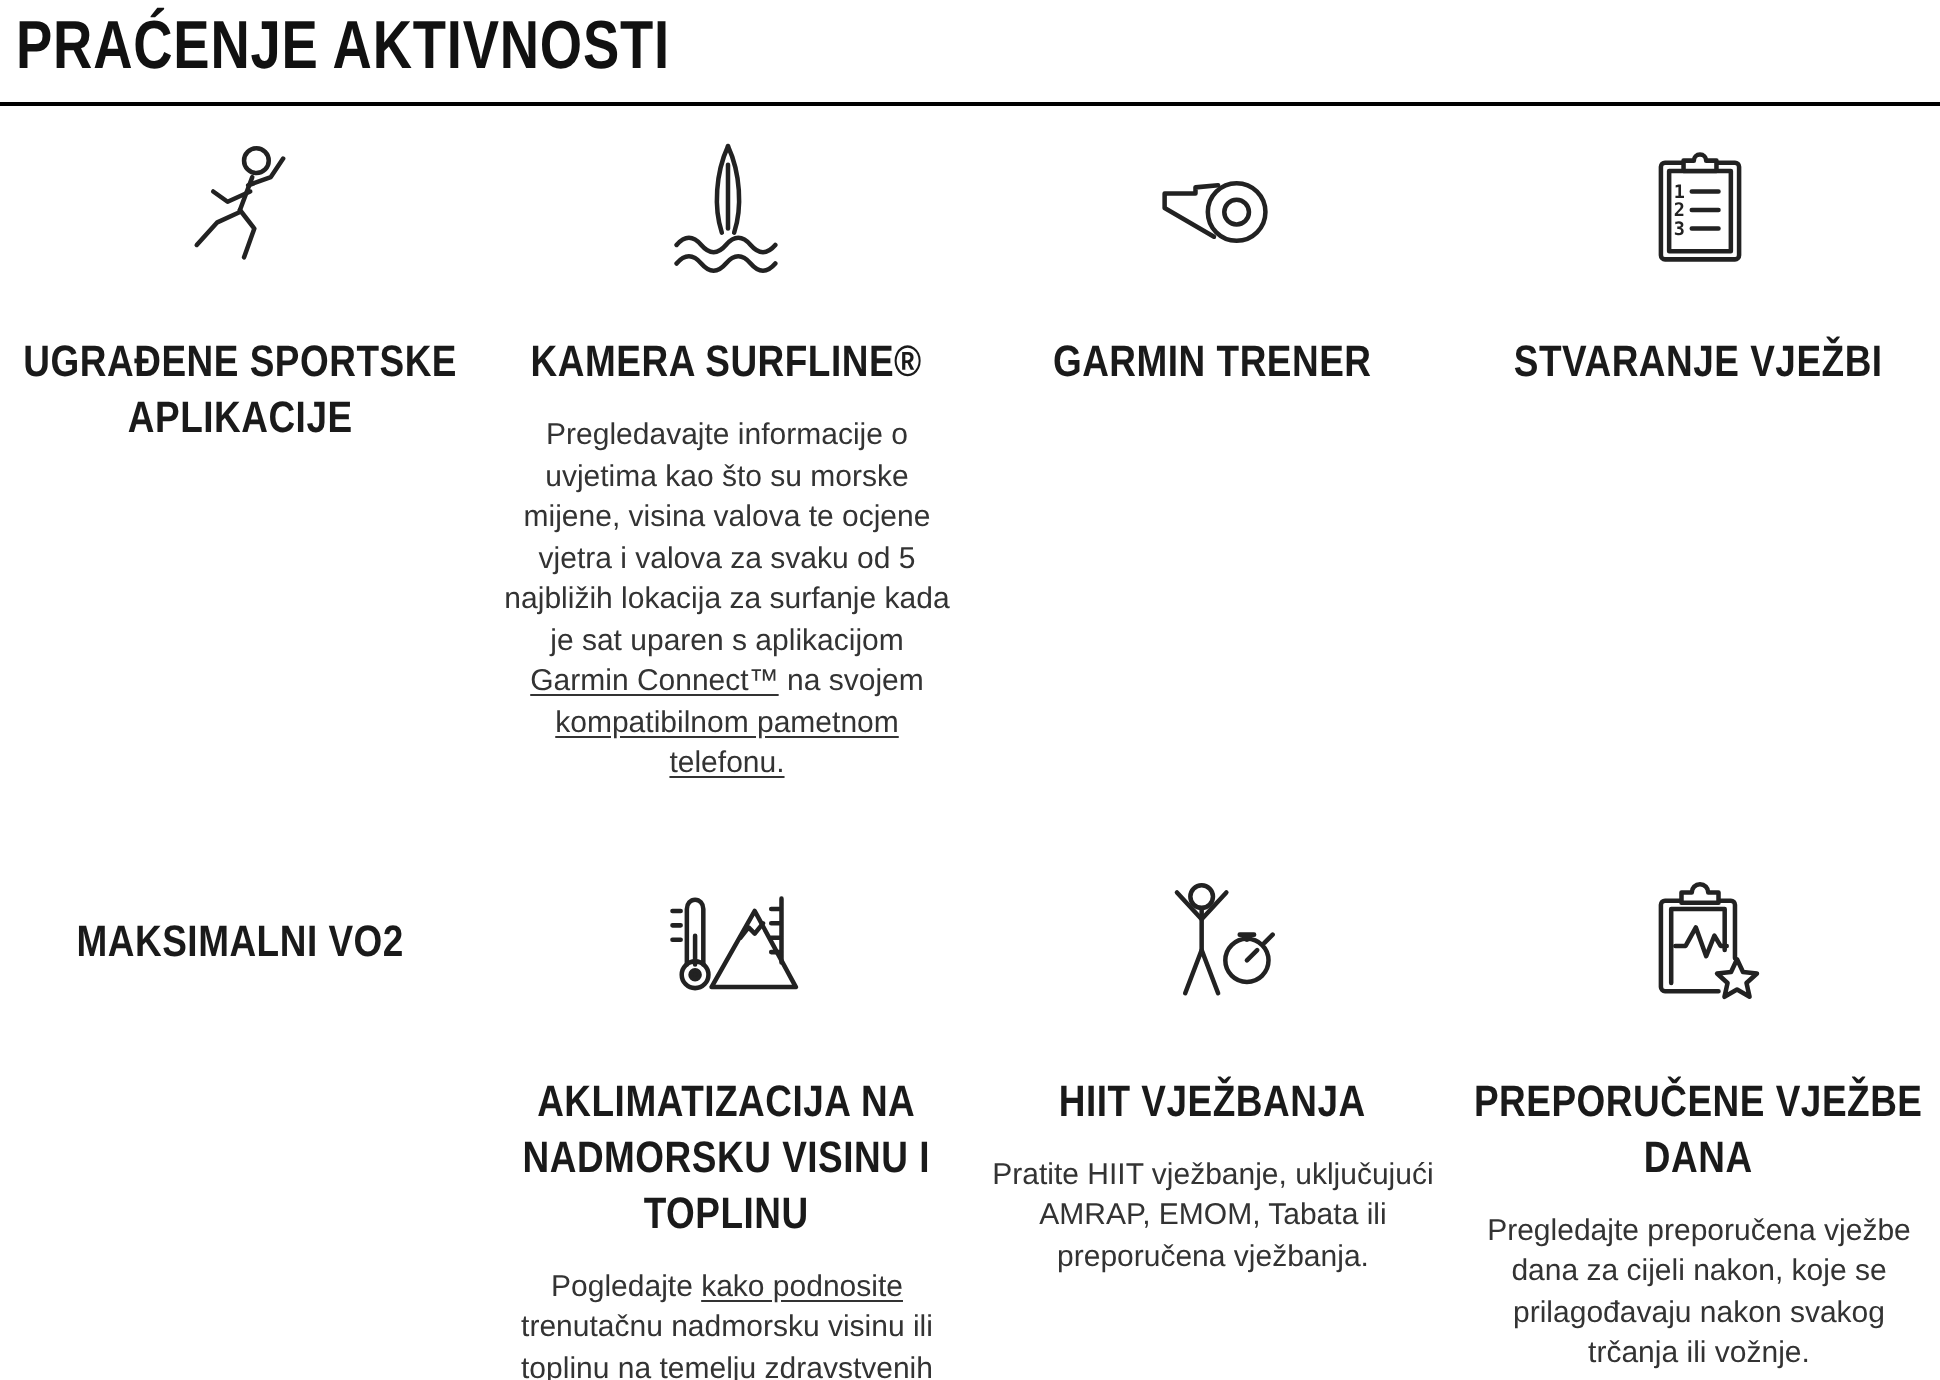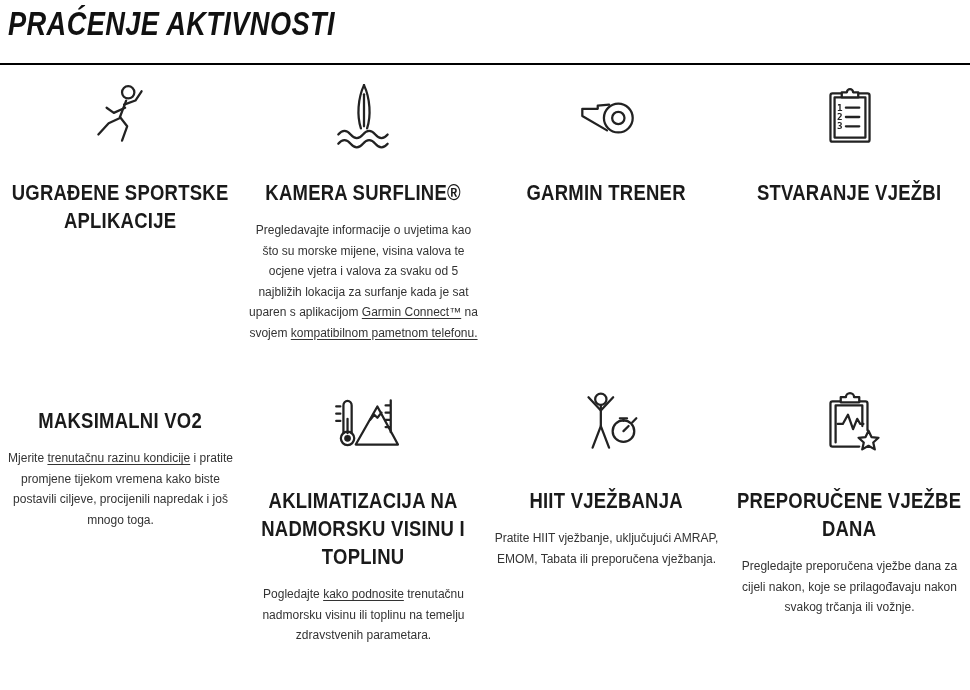--- a/index.html
+++ b/index.html
@@ -3,23 +3,22 @@
 <meta charset="utf-8">
 <style>
   * { box-sizing: border-box; }
   html, body { margin: 0; padding: 0; }
   body {
     width: 970px; height: 690px; overflow: hidden;
     background: #ffffff; color: #333333;
     font-family: "Liberation Sans", sans-serif;
   }
   .page-header {
-    padding: 4px 0 16px 8px;
+    padding: 4px 0 4px 8px;
     border-bottom: 2px solid #000000;
-    font-style: italic;
   }
   .page-title {
     margin: 0 0 5px 0;
     font-size: 34px; line-height: 38px; font-weight: 700;
     color: #111111; letter-spacing: 0.5px;
     transform: scaleX(0.80); transform-origin: 0 50%;
     white-space: nowrap;
   }
   .feature-grid {
     display: grid;
@@ -33,21 +32,21 @@
   .icon svg text { fill: #222222; stroke: none; font-family: "DejaVu Sans Mono", monospace; text-anchor: middle; font-weight: 700; }
   .card-title {
     margin: 20px 0 0 0;
     font-size: 22px; line-height: 28px; font-weight: 700;
     color: #1a1a1a; letter-spacing: 0.3px;
     transform: scaleX(0.84); transform-origin: 50% 0;
     width: 118%;
   }
   .card-desc {
     margin: 13px 0 0 0;
-    font-size: 12px; line-height: 20.5px; color: #333333;
+    font-size: 15px; line-height: 20.5px; color: #333333;
     max-width: 234px;
   }
   a.link { color: inherit; text-decoration: underline; text-underline-offset: 2px; cursor: pointer; }
 </style>
 </head>
 <body>
 
 <header class="page-header">
   <h1 class="page-title">PRAĆENJE AKTIVNOSTI</h1>
 </header>
@@ -102,21 +101,20 @@
             <text x="25" y="38" font-size="9">2</text>
             <text x="25" y="47" font-size="9">3</text>
             <path d="M31,26 h13 M31,35 h13 M31,44 h13"></path>
           </svg></span>
     </div>
     <h3 class="card-title">STVARANJE VJEŽBI</h3>
   </article>
 
   <article class="card">
     <h3 class="card-title">MAKSIMALNI VO2</h3>
-    <p class="card-desc"><span>Mjerite </span><a href="#" class="link">trenutačnu razinu kondicije</a><span> i pratite promjene tijekom vremena kako biste postavili ciljeve, procijenili napredak i još mnogo toga.</span></p>
   </article>
 
   <article class="card">
     <div class="icon-box">
       <span class="icon"><svg viewBox="0 0 70 70" width="72" height="72">
             <path d="M8,17 h4 M8,24 h4 M8,31 h4"></path>
             <path d="M15,43 V16 a4,4.5 0 0 1 8,0 v27"></path>
             <circle cx="19" cy="48" r="6.5"></circle>
             <path d="M19,29 v14"></path>
             <circle cx="19" cy="48" r="2.2" style="fill:#222"></circle>

